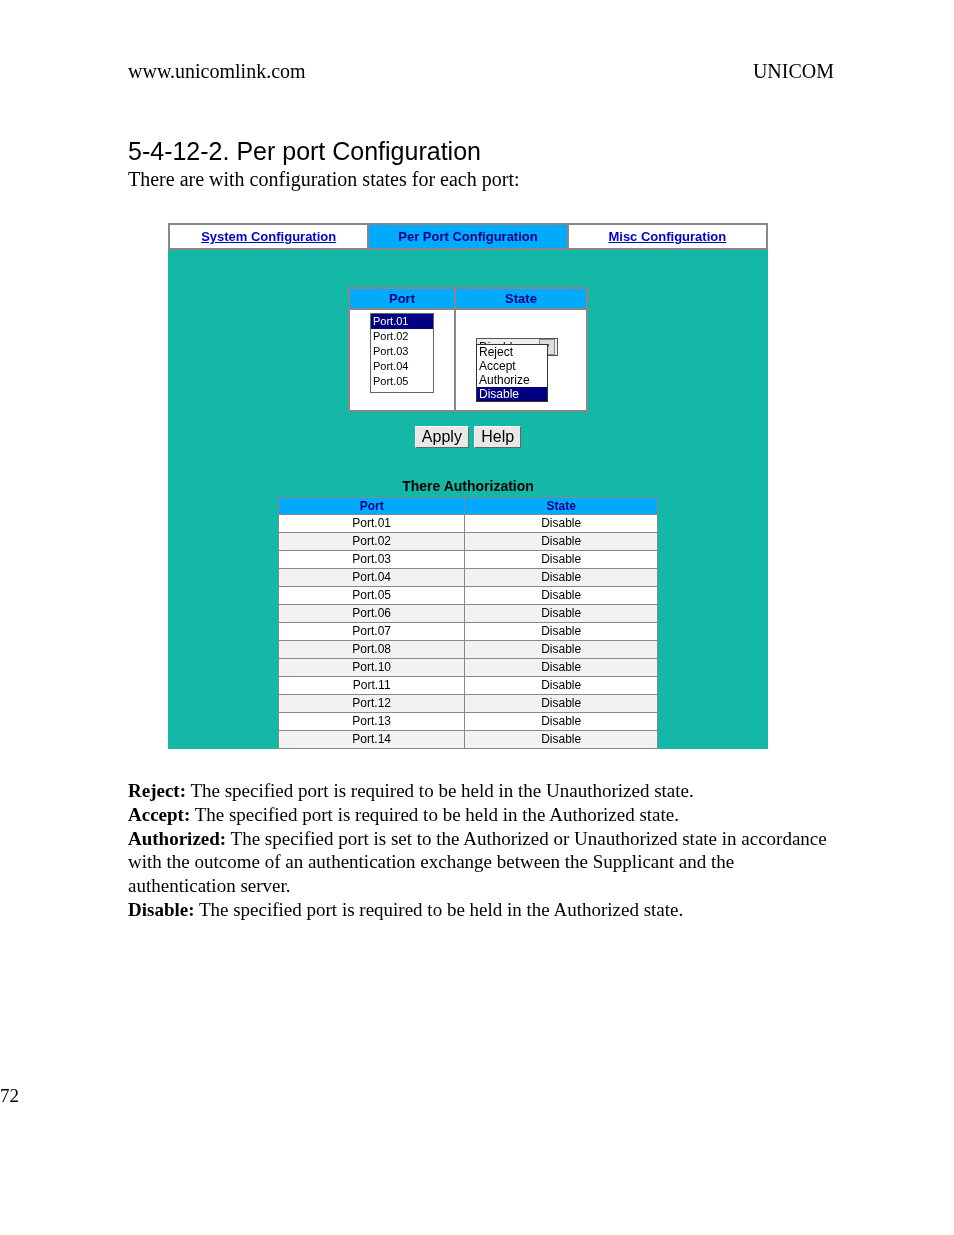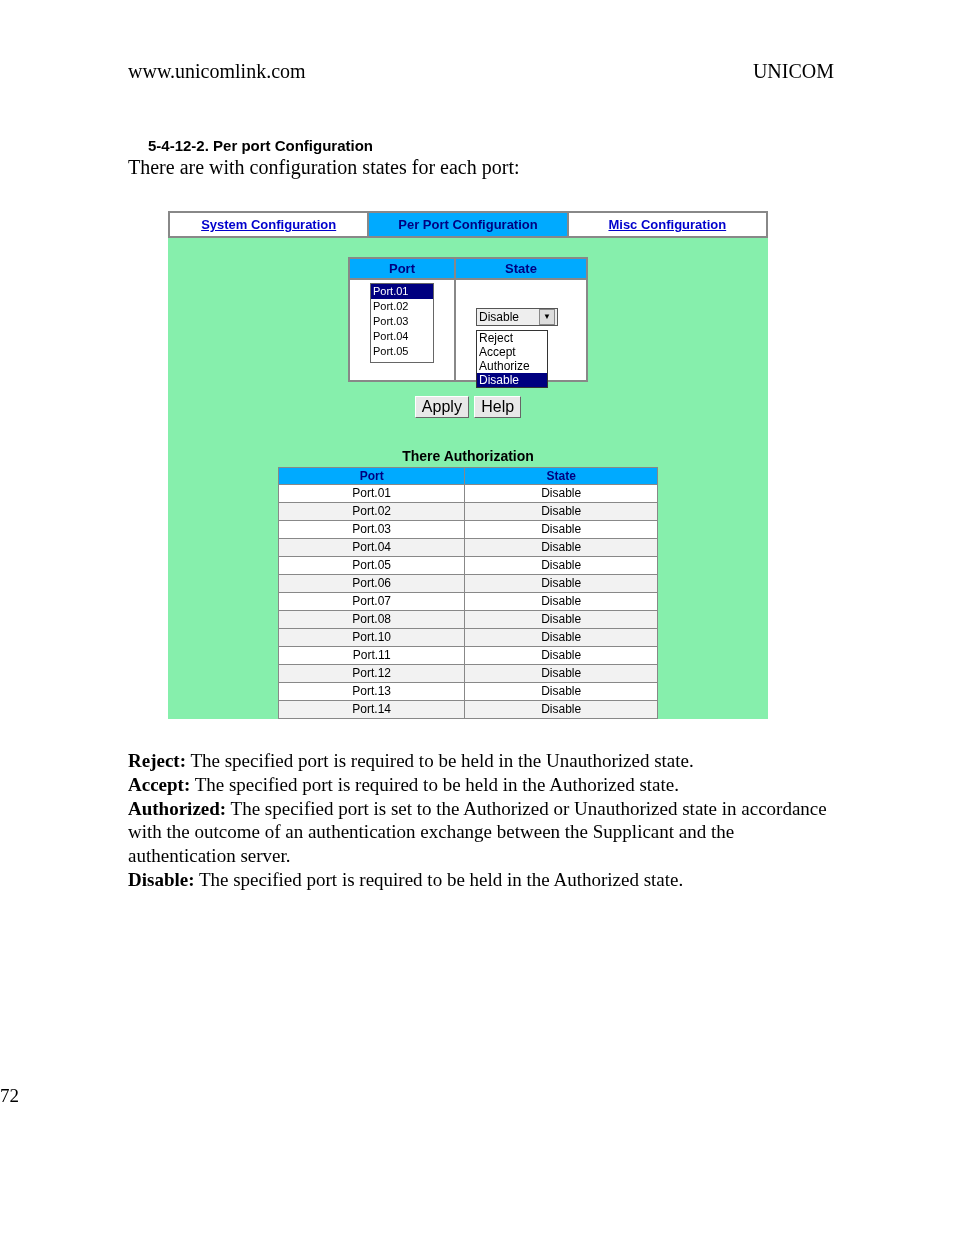--- a/index.html
+++ b/index.html
@@ -19,24 +19,23 @@
     border-radius: 9px;
   }
   .hdr {
     display: flex;
     justify-content: space-between;
     font-size: 20px;
     margin-bottom: 54px;
   }
   .section-title {
     font-family: Arial, Helvetica, sans-serif;
-    font-weight: bold;
-    font-size: 15px;
+    font-weight: normal;
+    font-size: 25px;
     margin-bottom: 2px;
-    margin-left: 20px;
   }
   .section-intro {
     font-size: 20px;
     margin-bottom: 32px;
   }
   .screenshot {
     margin-left: 40px;
     width: 600px;
     font-family: Verdana, Arial, sans-serif;
     font-size: 12px;
@@ -58,22 +57,22 @@
     border-right: 2px solid #888;
     border-bottom: 2px solid #888;
     background: #fff;
   }
   .navbar-item.active {
     background: #00aaff;
     color: #000080;
     text-decoration: none;
   }
   .mid-area {
-    background: #86efac;
-    padding-top: 19px;
+    background: #14b8a6;
+    padding-top: 37px;
   }
   .cfg-table {
     border-collapse: collapse;
     margin: 0 auto;
     border: 2px solid #888;
   }
   .cfg-th {
     background: #00aaff;
     color: #000080;
     font-weight: bold;
@@ -134,21 +133,21 @@
     background: #ddd;
     border: 1px solid #888;
     display: flex;
     align-items: center;
     justify-content: center;
     font-size: 8px;
     line-height: 8px;
   }
   .state-options {
     position: absolute;
-    top: 50px;
+    top: 34px;
     left: 20px;
     width: 70px;
     background: #fff;
     border: 1px solid #333;
     font-size: 12px;
     line-height: 14px;
   }
   .state-opt {
     padding: 0 2px;
     white-space: nowrap;

